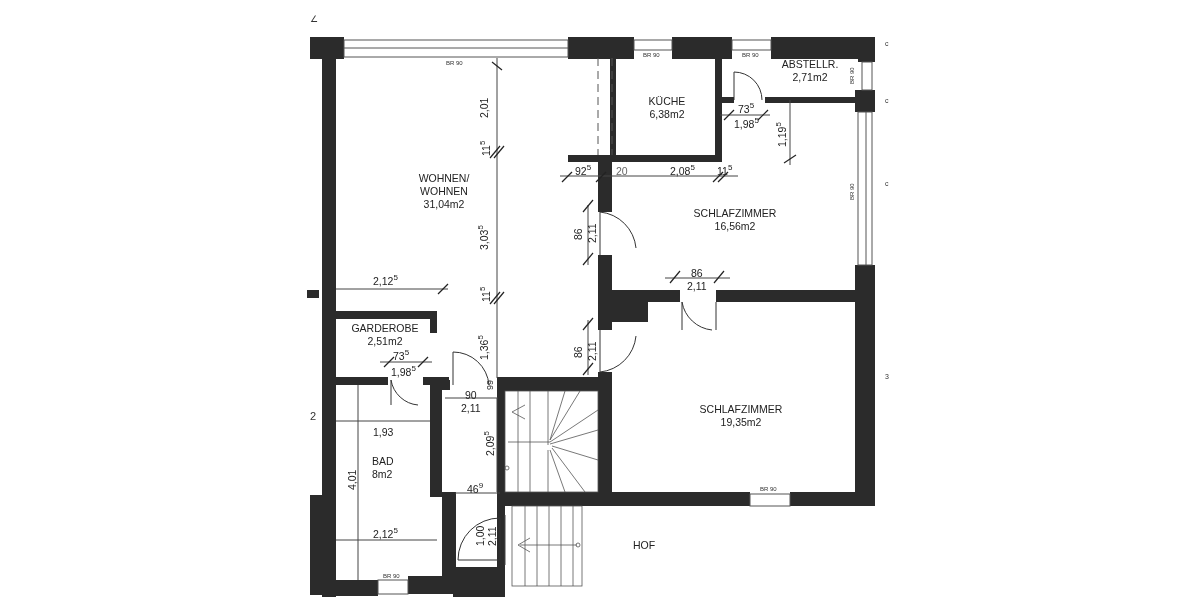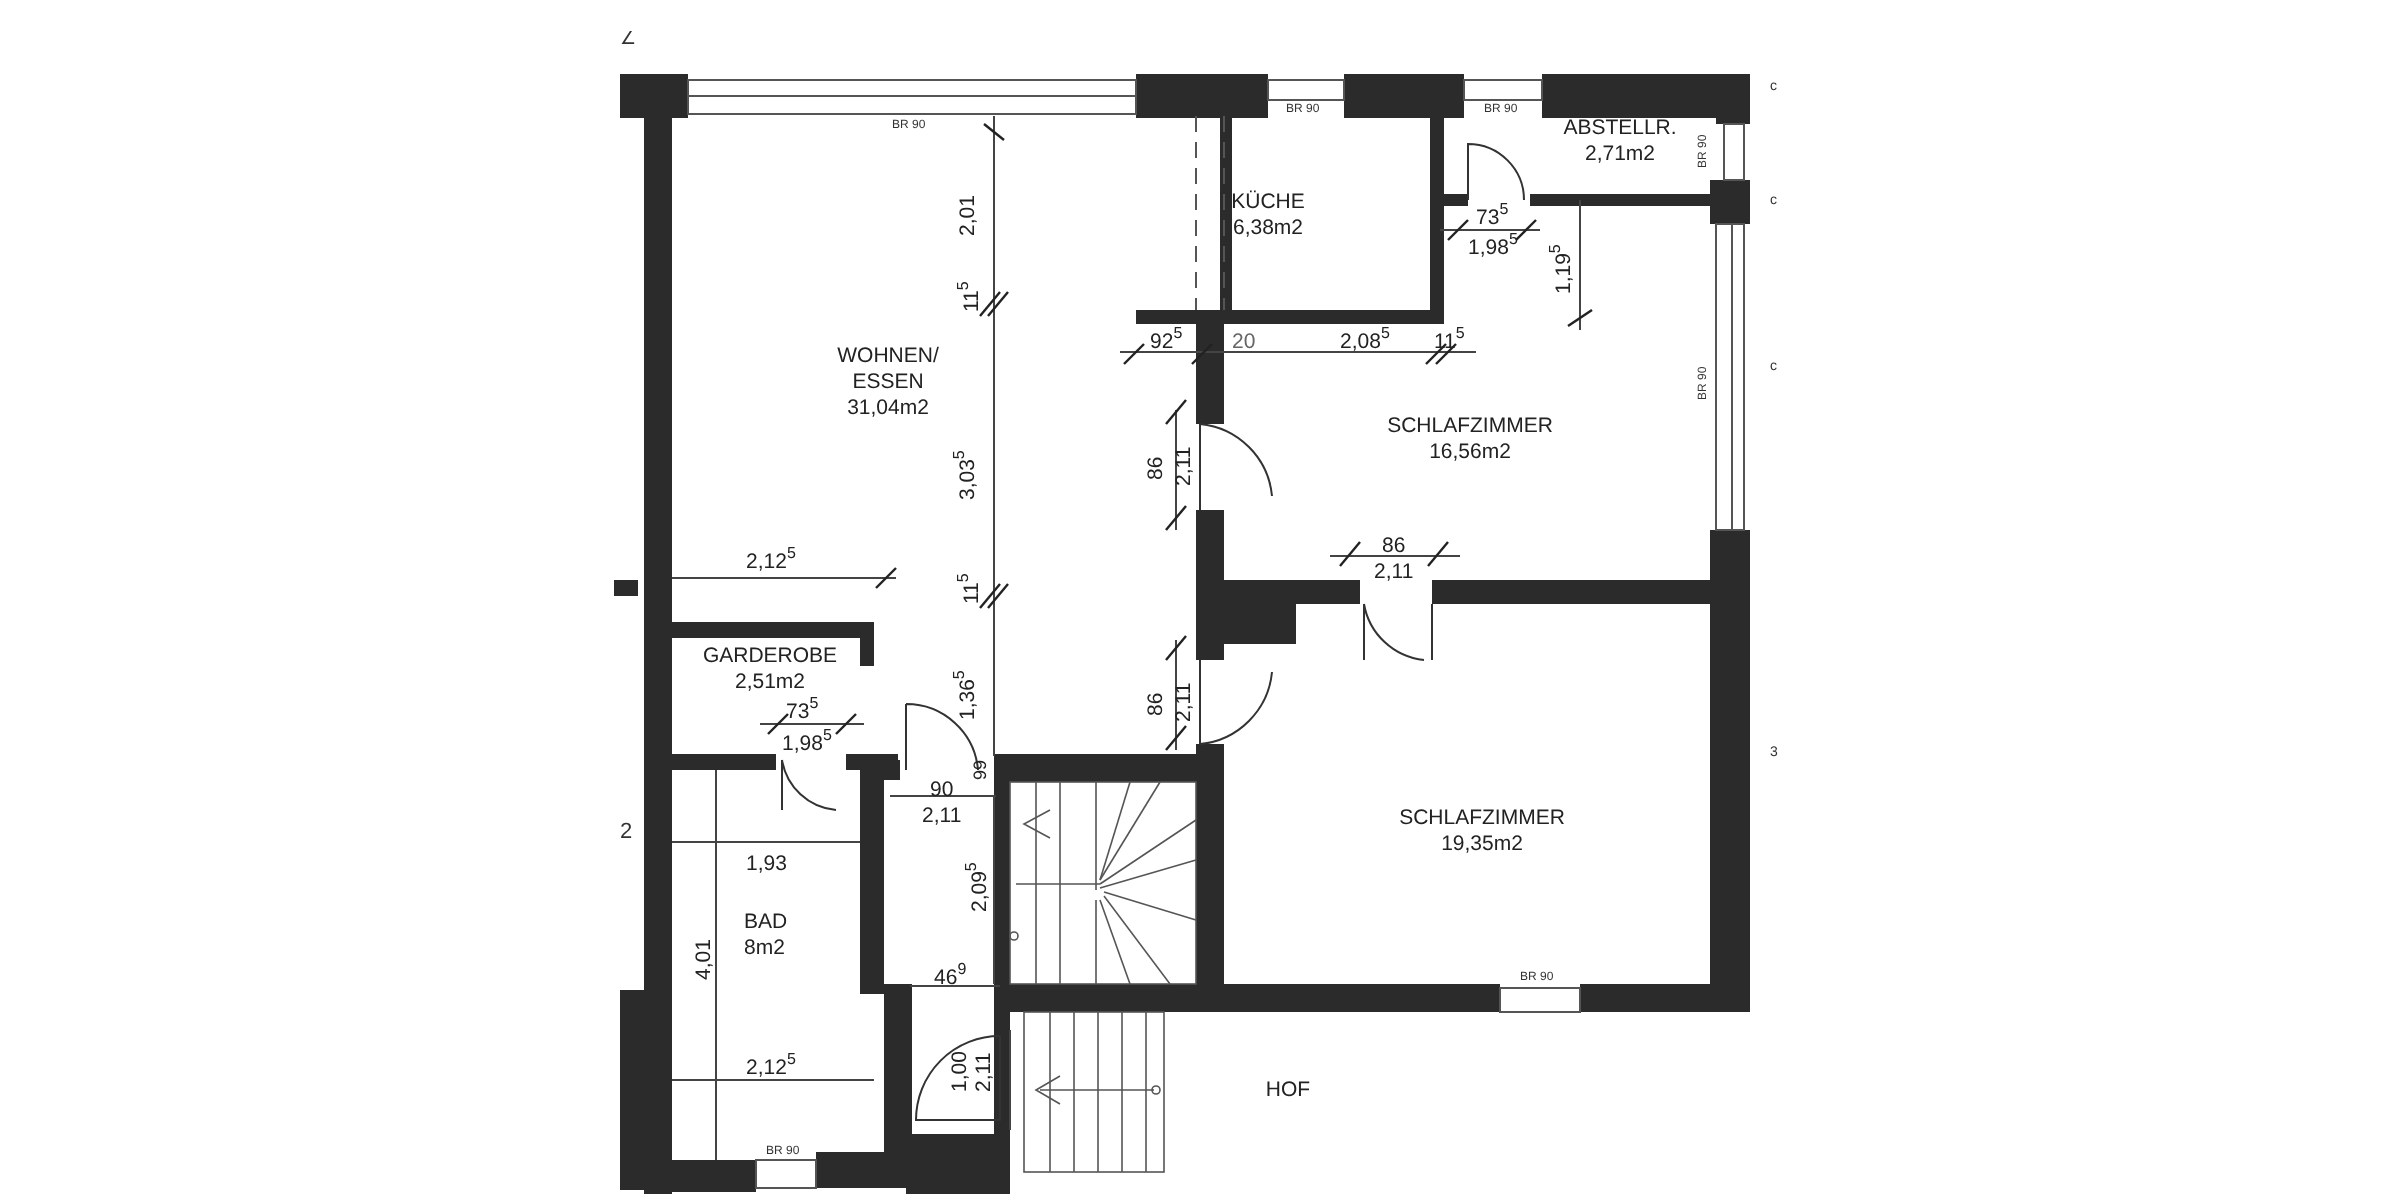--- a/index.html
+++ b/index.html
@@ -167,24 +167,24 @@
     <line class="dim" x1="336" y1="540" x2="437" y2="540"></line>
     <line class="dim" x1="358" y1="385" x2="358" y2="580"></line>
     <line class="dim" x1="497" y1="398" x2="497" y2="492"></line>
     <line class="dim" x1="455" y1="493" x2="500" y2="493"></line>
     <line class="dim" x1="505" y1="515" x2="505" y2="565"></line>
   </g>
 </svg>
 
 <div class="room-label" style="left:444px;top:172px;">
   <div>WOHNEN/</div>
-  <div>ESSEN</div>
+  <div>WOHNEN</div>
   <div>31,04m2</div>
 </div>
-<div class="room-label" style="left:634px;top:95px;">
+<div class="room-label" style="left:667px;top:95px;">
   <div>KÜCHE</div>
   <div>6,38m2</div>
 </div>
 <div class="room-label" style="left:810px;top:58px;">
   <div>ABSTELLR.</div>
   <div>2,71m2</div>
 </div>
 <div class="room-label" style="left:735px;top:207px;">
   <div>SCHLAFZIMMER</div>
   <div>16,56m2</div>

